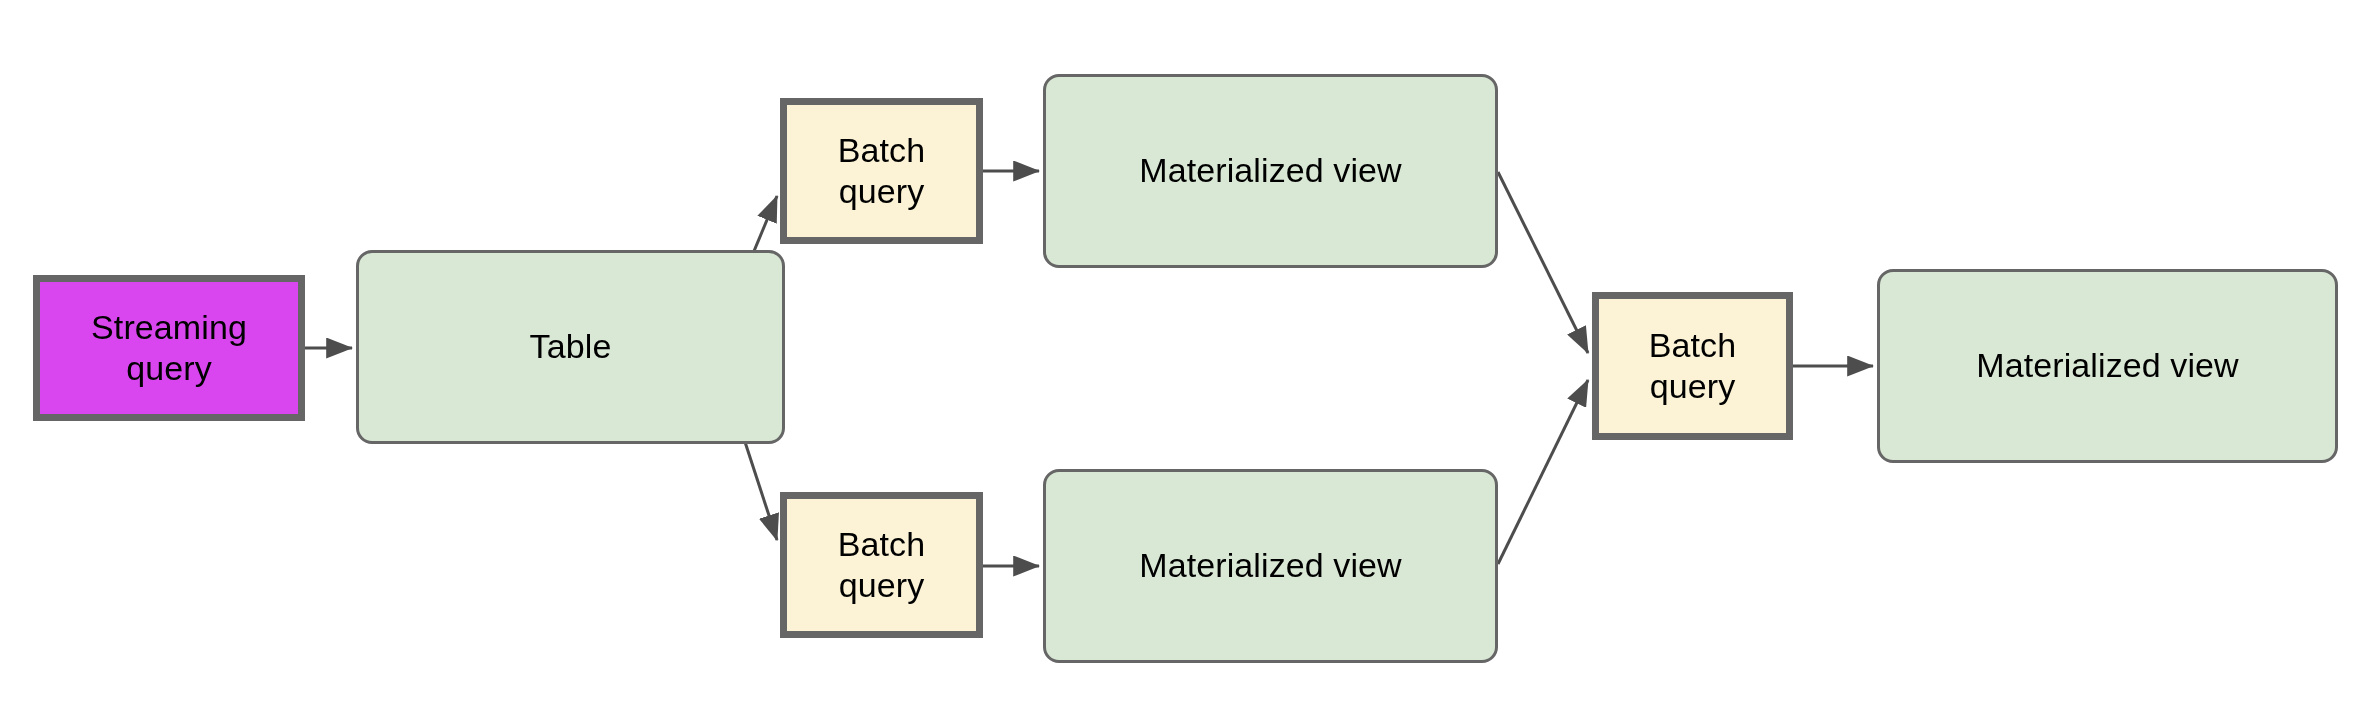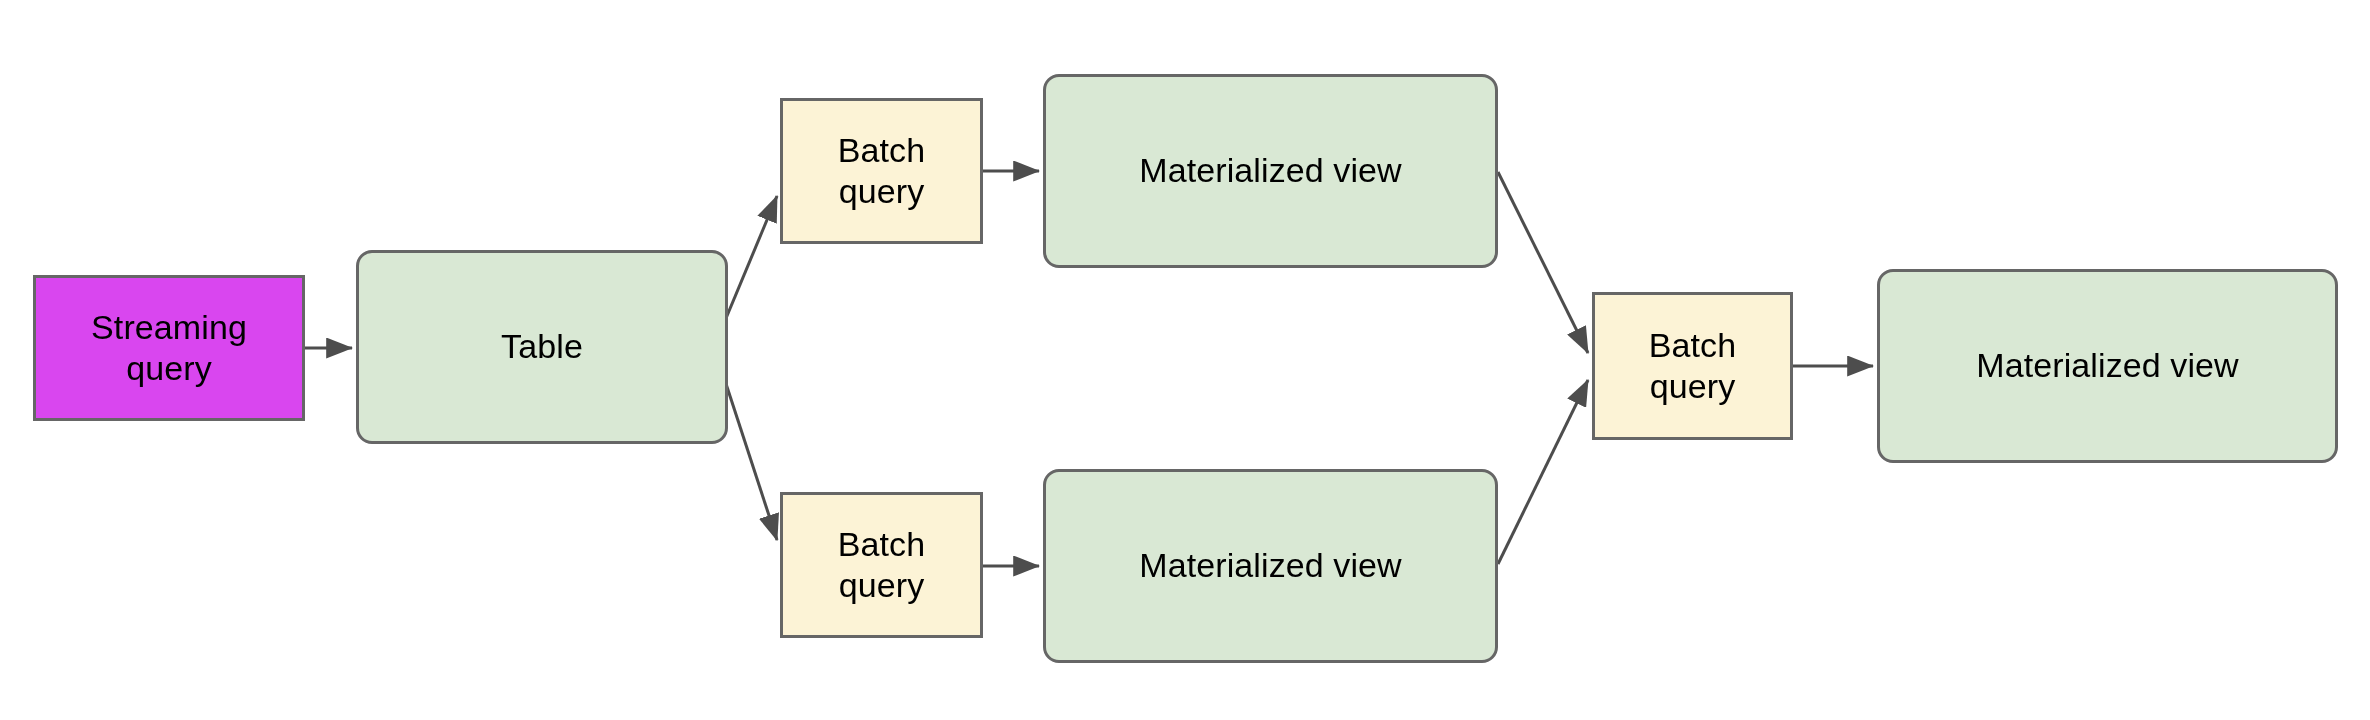--- a/index.html
+++ b/index.html
@@ -32,21 +32,21 @@
     justify-content: center;
     text-align: center;
     color: #000000;
     font-size: 34px;
     line-height: 1.22;
     letter-spacing: 0.1px;
     z-index: 2;
   }
   .node-process {
     background: #fcf3d6;
-    border: 3px solid #22c55e;
+    border: 7px solid #22c55e;
     border-radius: 0;
   }
   .node-store {
     background: #d9e8d4;
     border: 3px solid #666666;
     border-radius: 16px;
   }
   .node-label {
     display: block;
     white-space: pre-line;
@@ -74,21 +74,21 @@
         <line x1="1498" y1="564" x2="1588" y2="380" stroke="#4d4d4d" stroke-width="3" marker-end="url(#arrowhead)"></line>
         <line x1="1793" y1="366" x2="1873" y2="366" stroke="#4d4d4d" stroke-width="3" marker-end="url(#arrowhead)"></line>
       </g>
   </svg>
 
   <div class="node node-process" style="left: 33px; top: 275px; width: 272px; height: 146px; background: #d946ef; border-color: rgb(102, 102, 102);">
     <span class="node-label">Streaming
 query</span>
   </div>
 
-  <div class="node node-store" style="left: 356px; top: 250px; width: 372px; height: 194px; background: rgb(217, 232, 212); border-color: rgb(102, 102, 102);">
+  <div class="node node-store" style="left: 356px; top: 250px; width: 429px; height: 194px; background: rgb(217, 232, 212); border-color: rgb(102, 102, 102);">
     <span class="node-label">Table</span>
   </div>
 
   <div class="node node-process" style="left: 780px; top: 98px; width: 203px; height: 146px; background: rgb(252, 243, 214); border-color: rgb(102, 102, 102);">
     <span class="node-label">Batch
 query</span>
   </div>
 
   <div class="node node-store" style="left: 1043px; top: 74px; width: 455px; height: 194px; background: rgb(217, 232, 212); border-color: rgb(102, 102, 102);">
     <span class="node-label">Materialized view</span>

